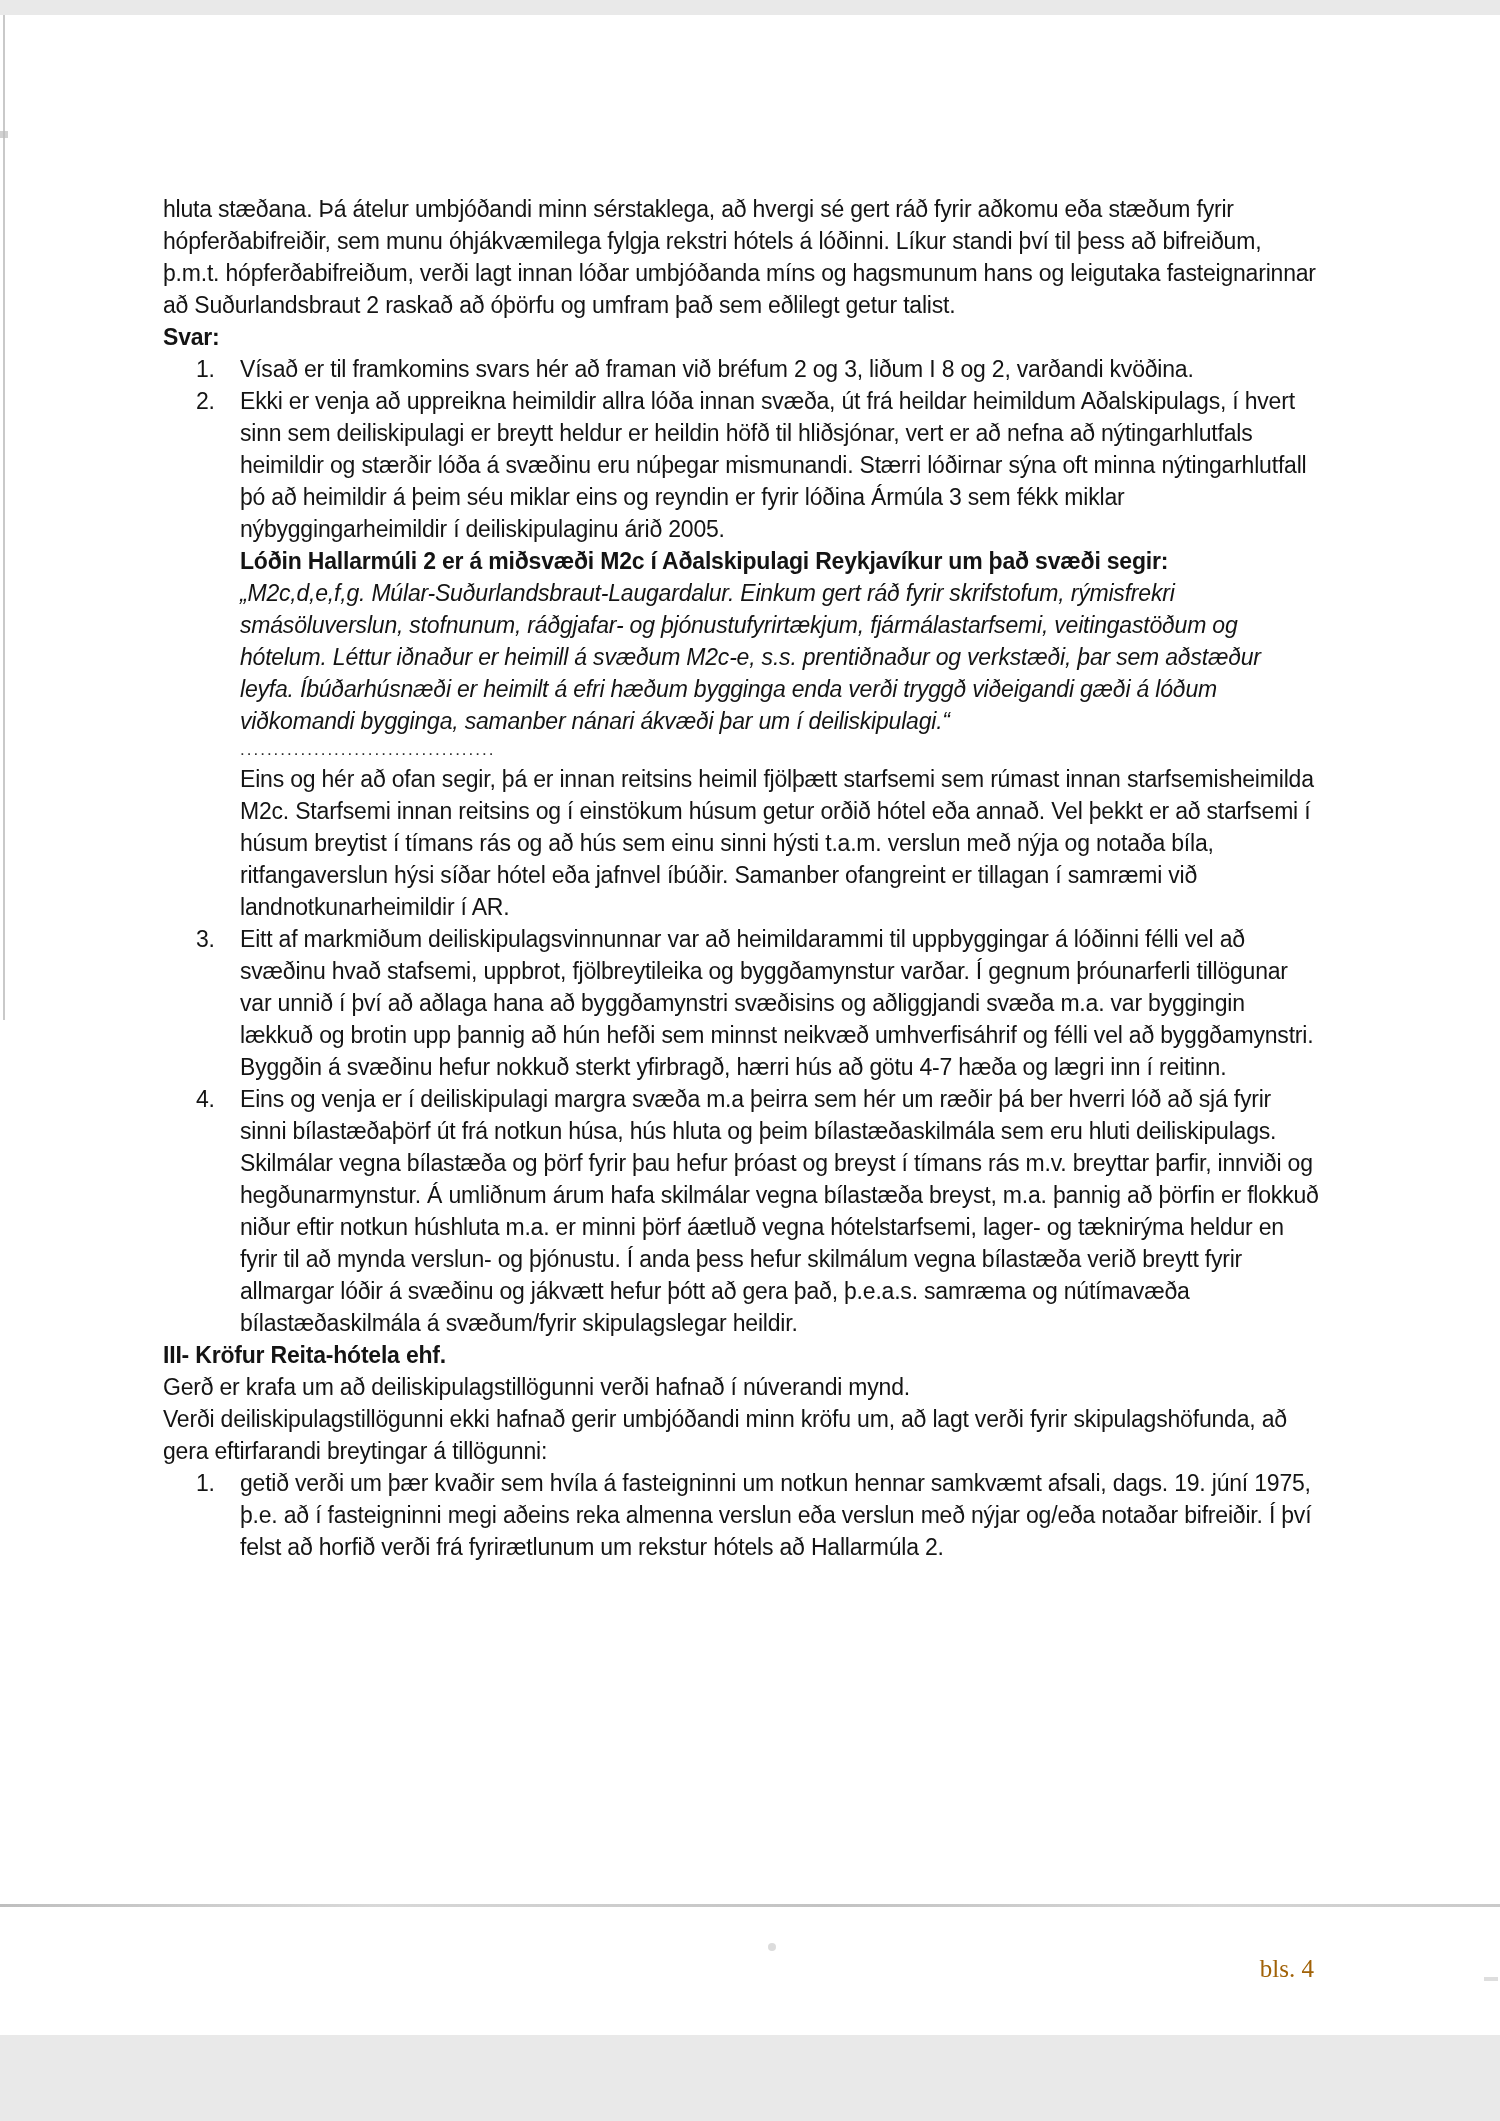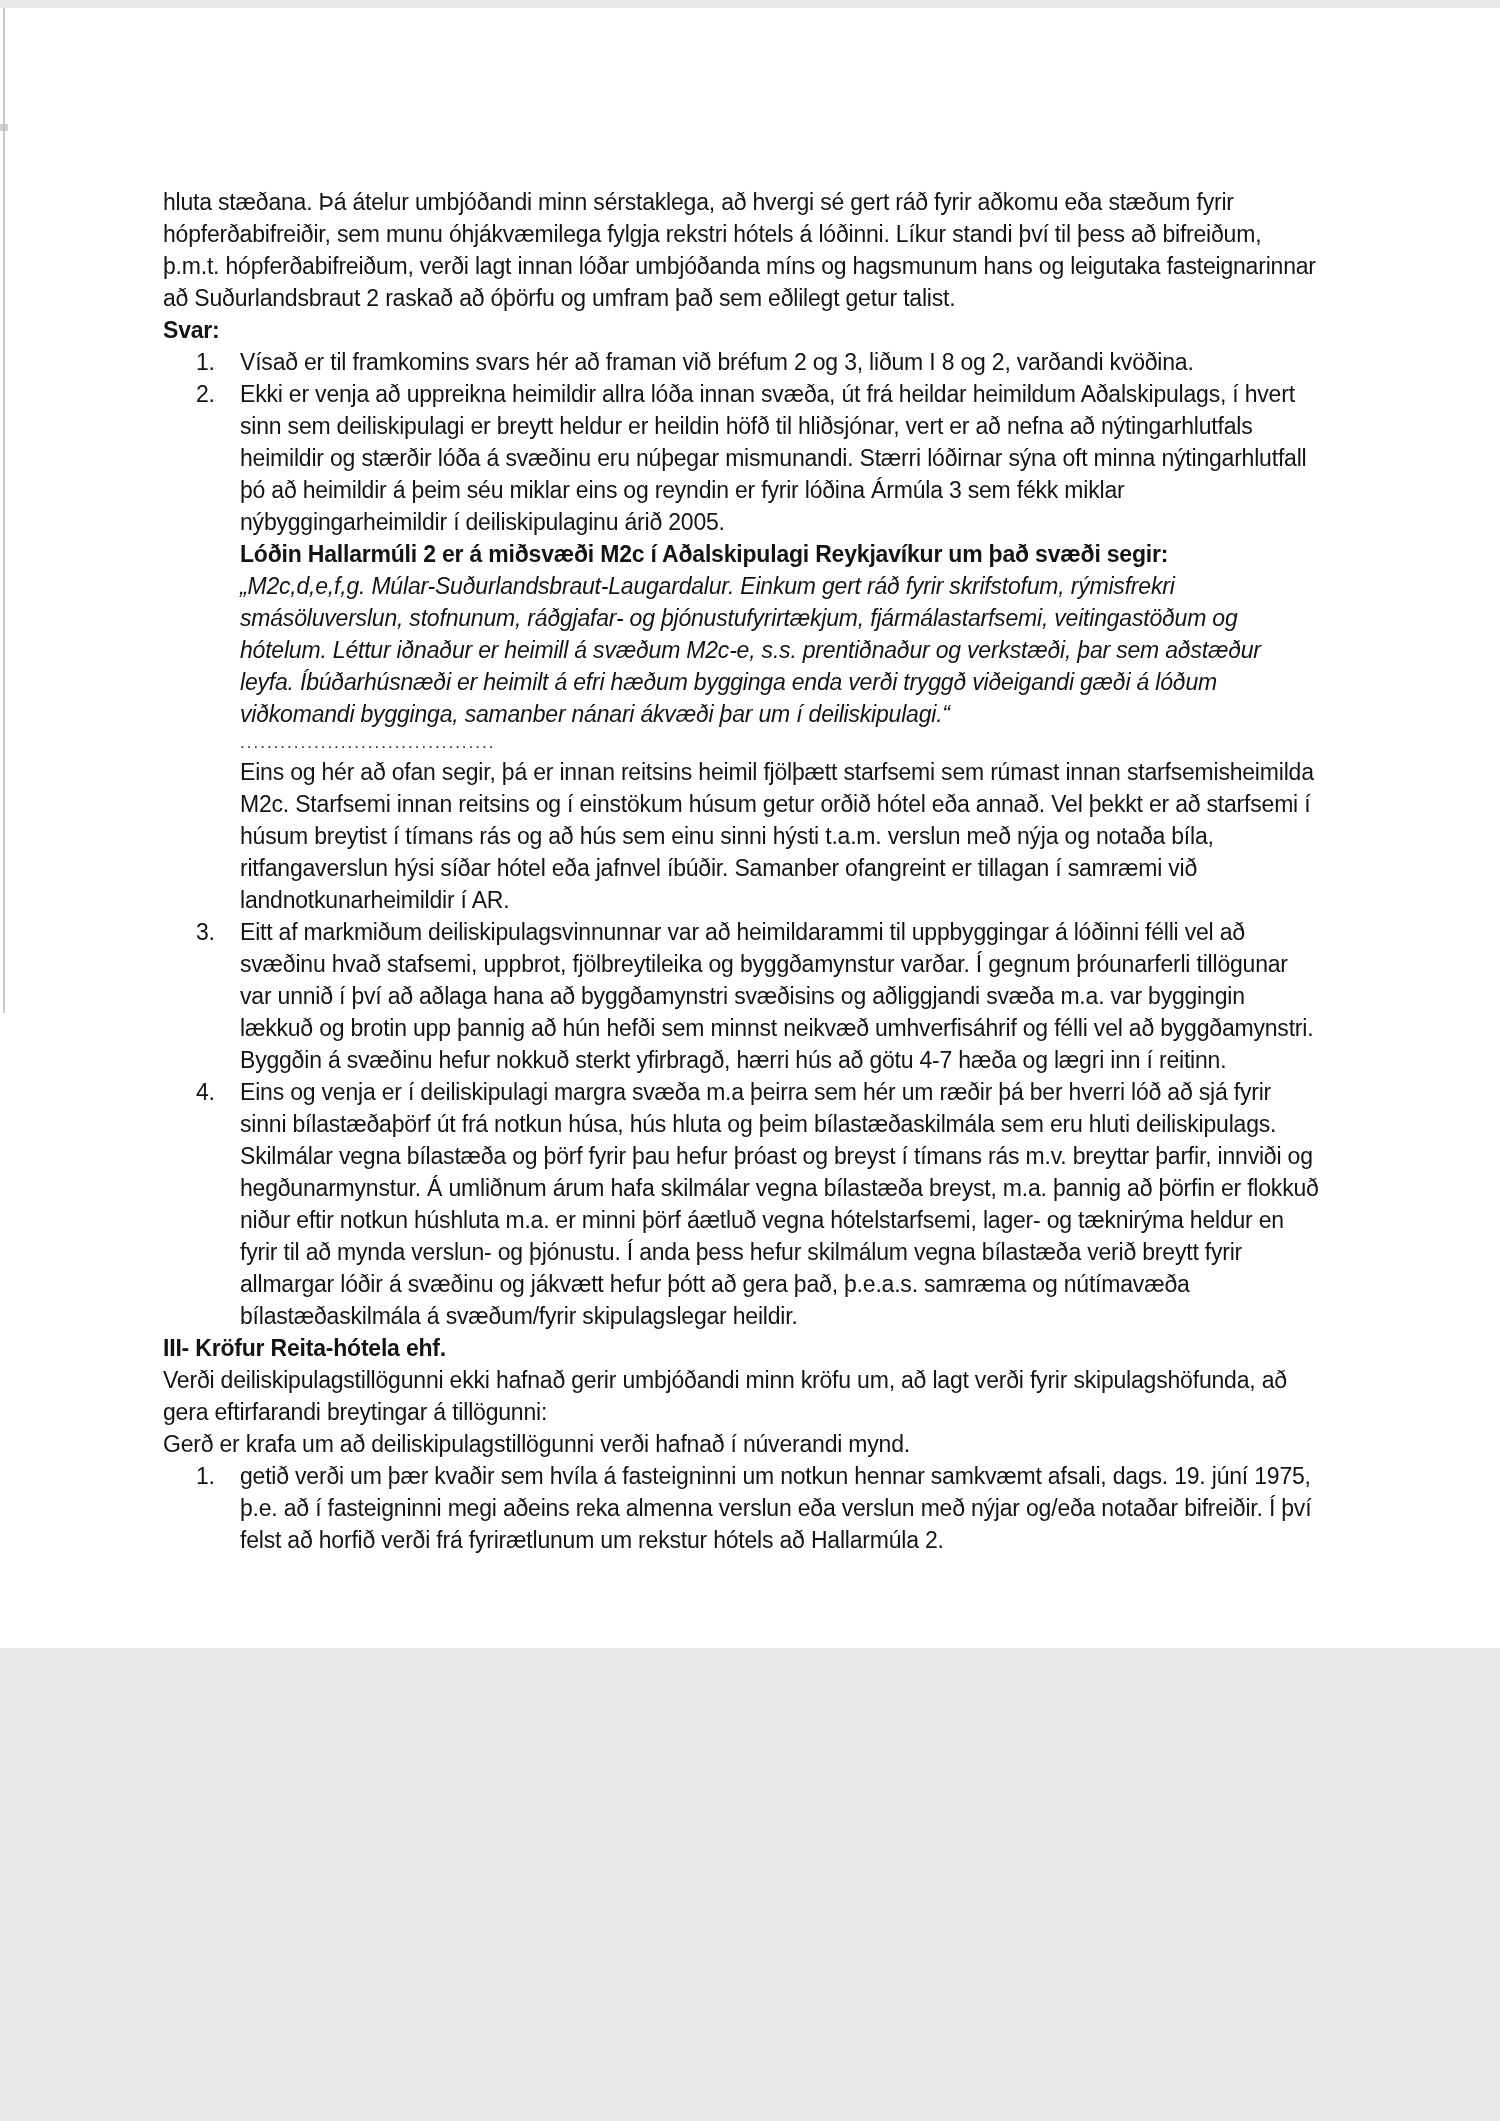--- a/index.html
+++ b/index.html
@@ -1,24 +1,24 @@
 <!DOCTYPE html>
 <html lang="is"><head>
 <meta charset="utf-8">
 <style>
   html, body { margin: 0; padding: 0; background: #e9e9e9; }
   .page {
     position: relative;
     width: 1500px;
-    height: 1640px;
+    height: 2020px;
     background: #ffffff;
     font-family: "Liberation Sans", sans-serif;
     color: #141414;
     overflow: hidden;
-    margin: 8px auto;
+    margin: 15px auto;
   }
   
   .scan-edge-left {
     position: absolute; left: 3px; top: 0;
     width: 2px; height: 1005px;
     background: #9d9d9d; opacity: .55;
   }
   .scan-smudge-topleft {
     position: absolute; left: 0; top: 116px;
     width: 8px; height: 7px; background: #bdbdbd; opacity: .7;
@@ -119,22 +119,22 @@
         <div class="num">4.</div>
         <div class="li-body">
           <div>Eins og venja er í deiliskipulagi margra svæða m.a þeirra sem hér um ræðir þá ber hverri lóð að sjá fyrir sinni bílastæðaþörf út frá notkun húsa, hús hluta og þeim bílastæðaskilmála sem eru hluti deiliskipulags. Skilmálar vegna bílastæða og þörf fyrir þau hefur þróast og breyst í tímans rás m.v. breyttar þarfir, innviði og hegðunarmynstur. Á umliðnum árum hafa skilmálar vegna bílastæða breyst, m.a. þannig að þörfin er flokkuð niður eftir notkun húshluta m.a. er minni þörf áætluð vegna hótelstarfsemi, lager- og tæknirýma heldur en fyrir til að mynda verslun- og þjónustu. Í anda þess hefur skilmálum vegna bílastæða verið breytt fyrir allmargar lóðir á svæðinu og jákvætt hefur þótt að gera það, þ.e.a.s. samræma og nútímavæða bílastæðaskilmála á svæðum/fyrir skipulagslegar heildir.</div>
         </div>
       </div>
 
     </div>
 
     <p class="section-heading">III- Kröfur Reita-hótela ehf.</p>
 
+    <p class="indented">Gerð er krafa um að deiliskipulagstillögunni verði hafnað í núverandi mynd.</p>
     <p class="indented">Verði deiliskipulagstillögunni ekki hafnað gerir umbjóðandi minn kröfu um, að lagt verði fyrir skipulagshöfunda, að gera eftirfarandi breytingar á tillögunni:</p>
-    <p class="indented">Gerð er krafa um að deiliskipulagstillögunni verði hafnað í núverandi mynd.</p>
 
     <div class="num-list">
       <div class="li">
         <div class="num">1.</div>
         <div class="li-body">getið verði um þær kvaðir sem hvíla á fasteigninni um notkun hennar samkvæmt afsali, dags. 19. júní 1975, þ.e. að í fasteigninni megi aðeins reka almenna verslun eða verslun með nýjar og/eða notaðar bifreiðir. Í því felst að horfið verði frá fyrirætlunum um rekstur hótels að Hallarmúla 2.</div>
       </div>
     </div>
 
   </div>
 

